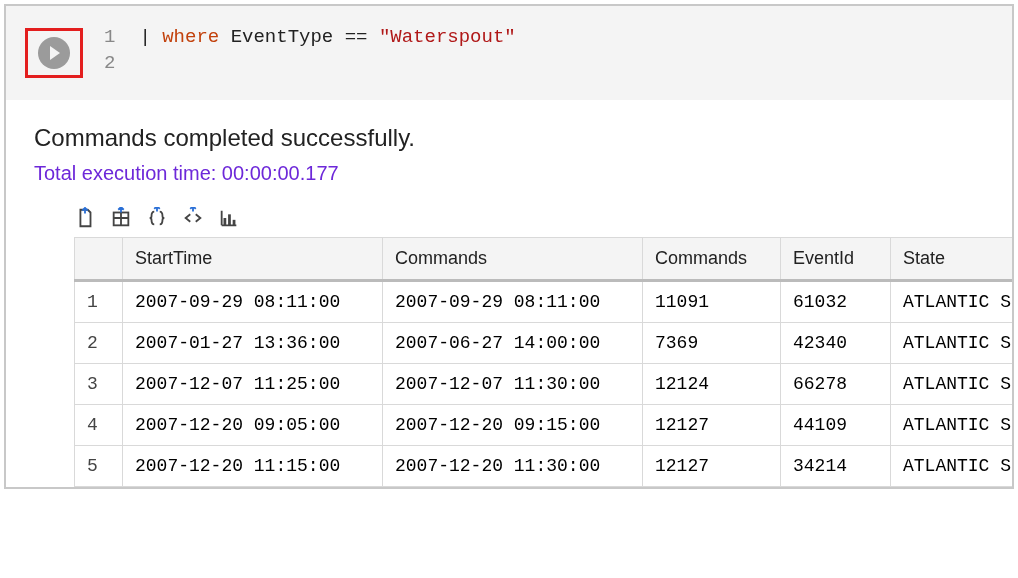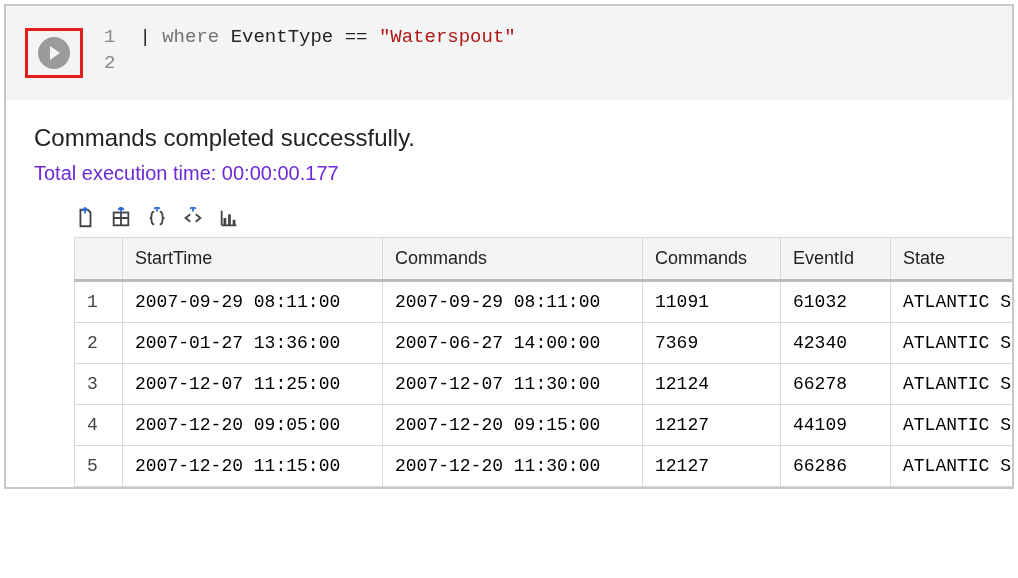--- a/index.html
+++ b/index.html
@@ -58,21 +58,21 @@
     display: flex;
   }
   .gutter {
     color: #888;
     text-align: right;
     padding-right: 24px;
     min-width: 42px;
     padding-left: 16px;
   }
   .code-lines { white-space: pre; color: #222; }
-  .kw { color: #737373; }
+  .kw { color: #c2410c; }
   .op { color: #222; }
   .str { color: #b01818; }
 
   .results-area {
     padding: 18px 26px 0 28px;
   }
   .status-line { font-size: 24px; color: #222; margin:6px 0 10px 0; }
   .time-line   { font-size: 20px; color: #6d28d9; margin:0 0 22px 0; }
 
   .toolbar {
@@ -231,20 +231,20 @@
               <td>2007-12-20 09:15:00</td>
               <td>12127</td>
               <td>44109</td>
               <td>ATLANTIC S</td>
             </tr>
             <tr>
               <td class="rownum">5</td>
               <td>2007-12-20 11:15:00</td>
               <td>2007-12-20 11:30:00</td>
               <td>12127</td>
-              <td>66286</td>
+              <td>34214</td>
               <td>ATLANTIC S</td>
             </tr>
           </tbody>
       </table>
     </div>
   </div>
 </div>
 
 </body></html>

